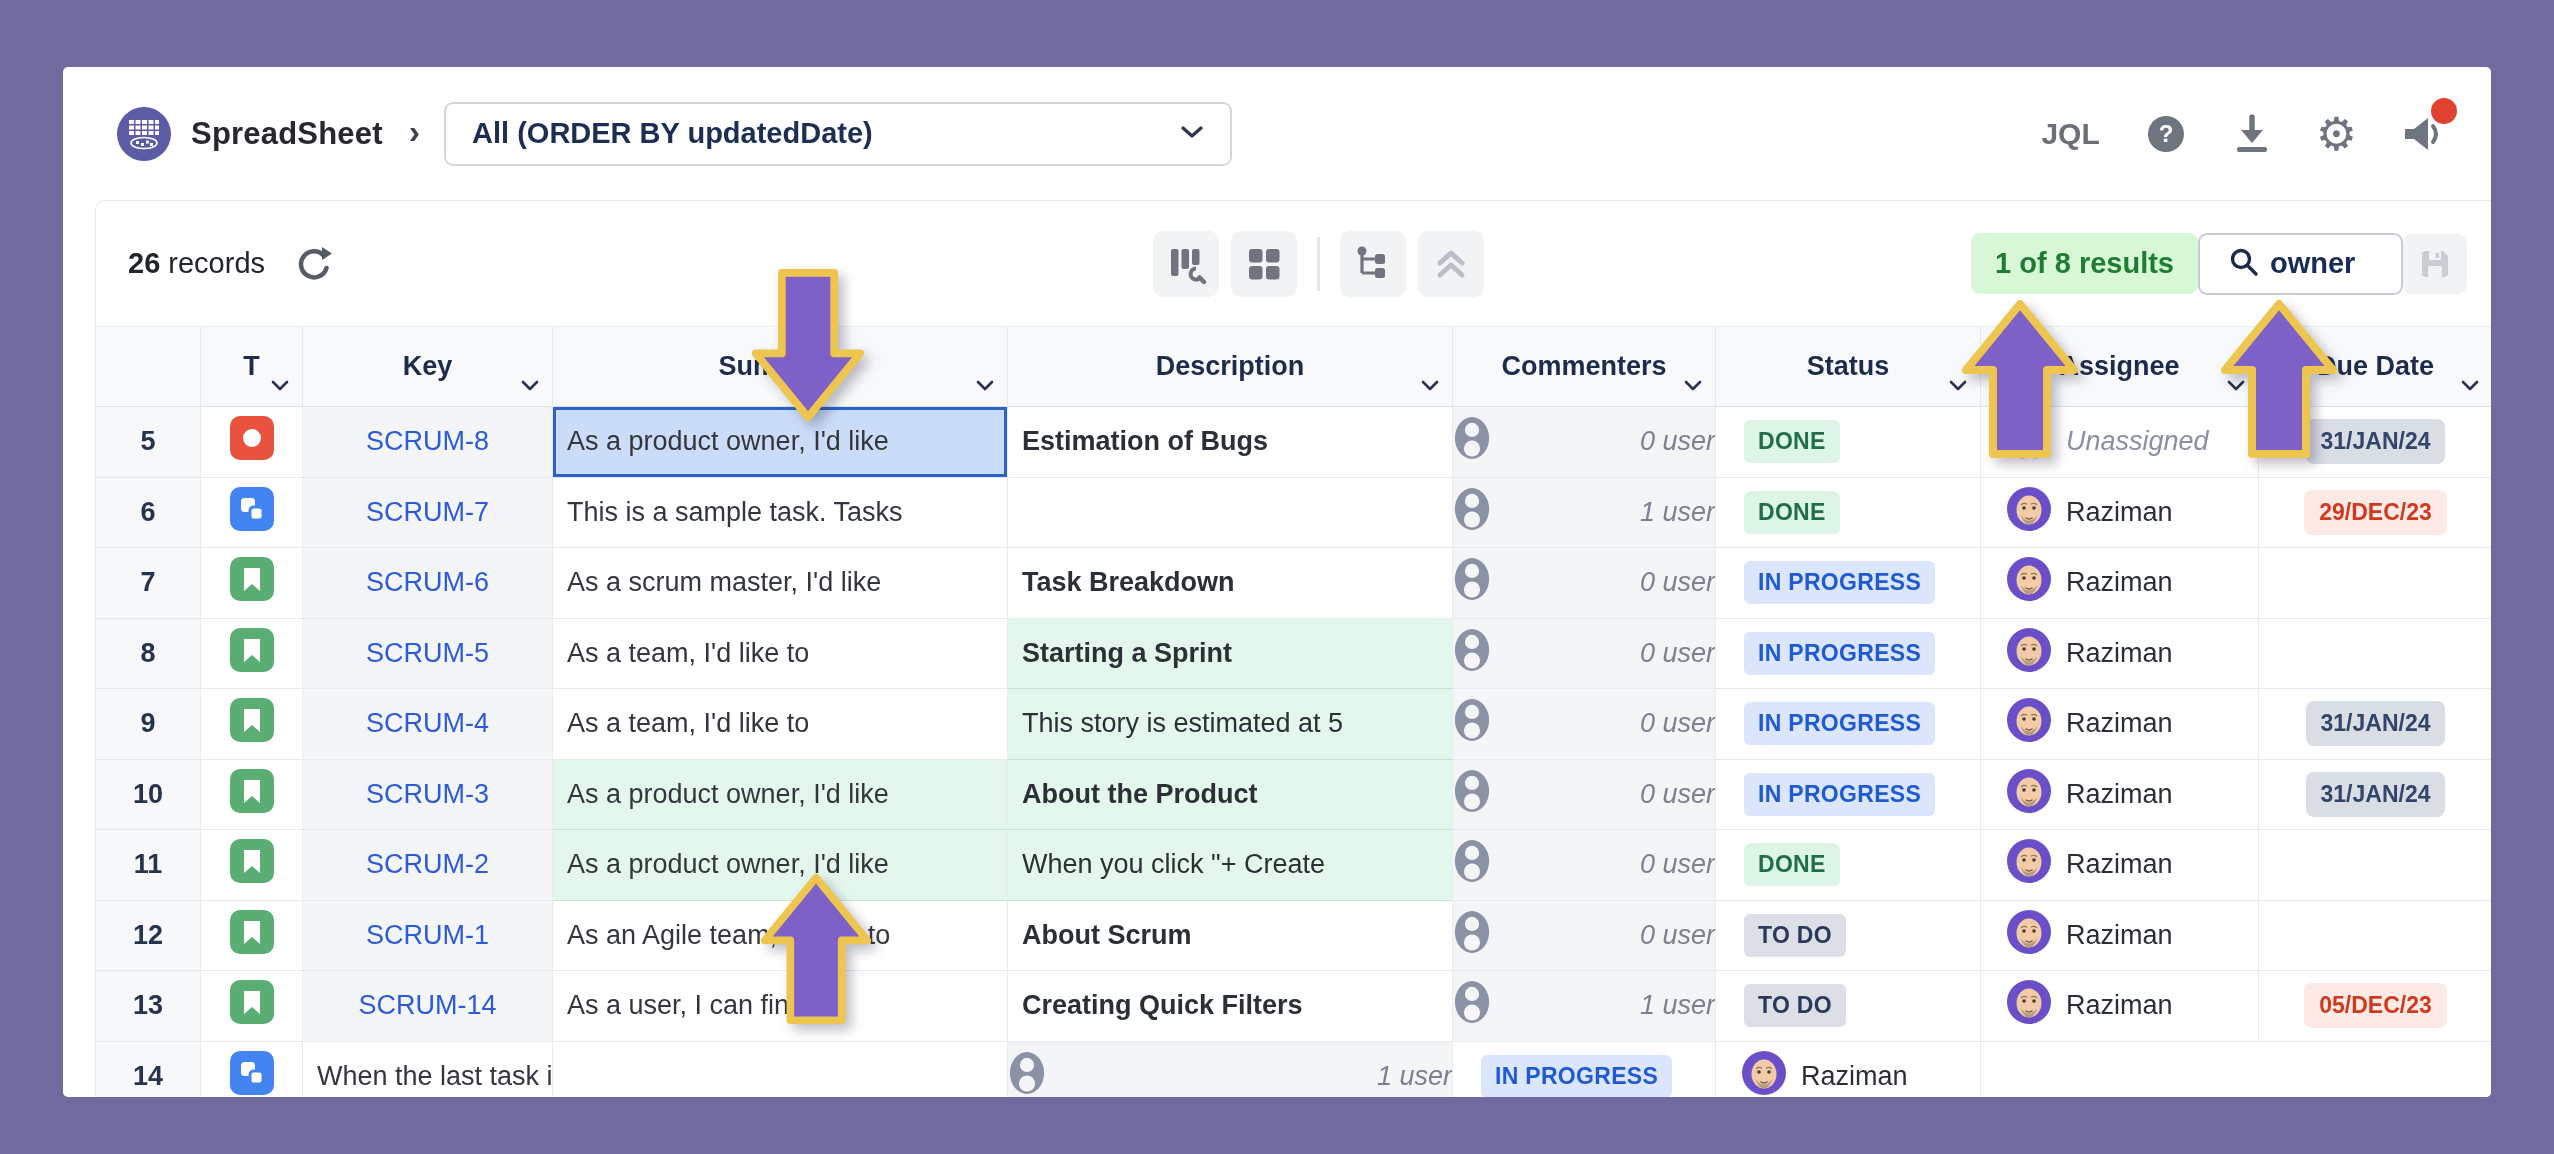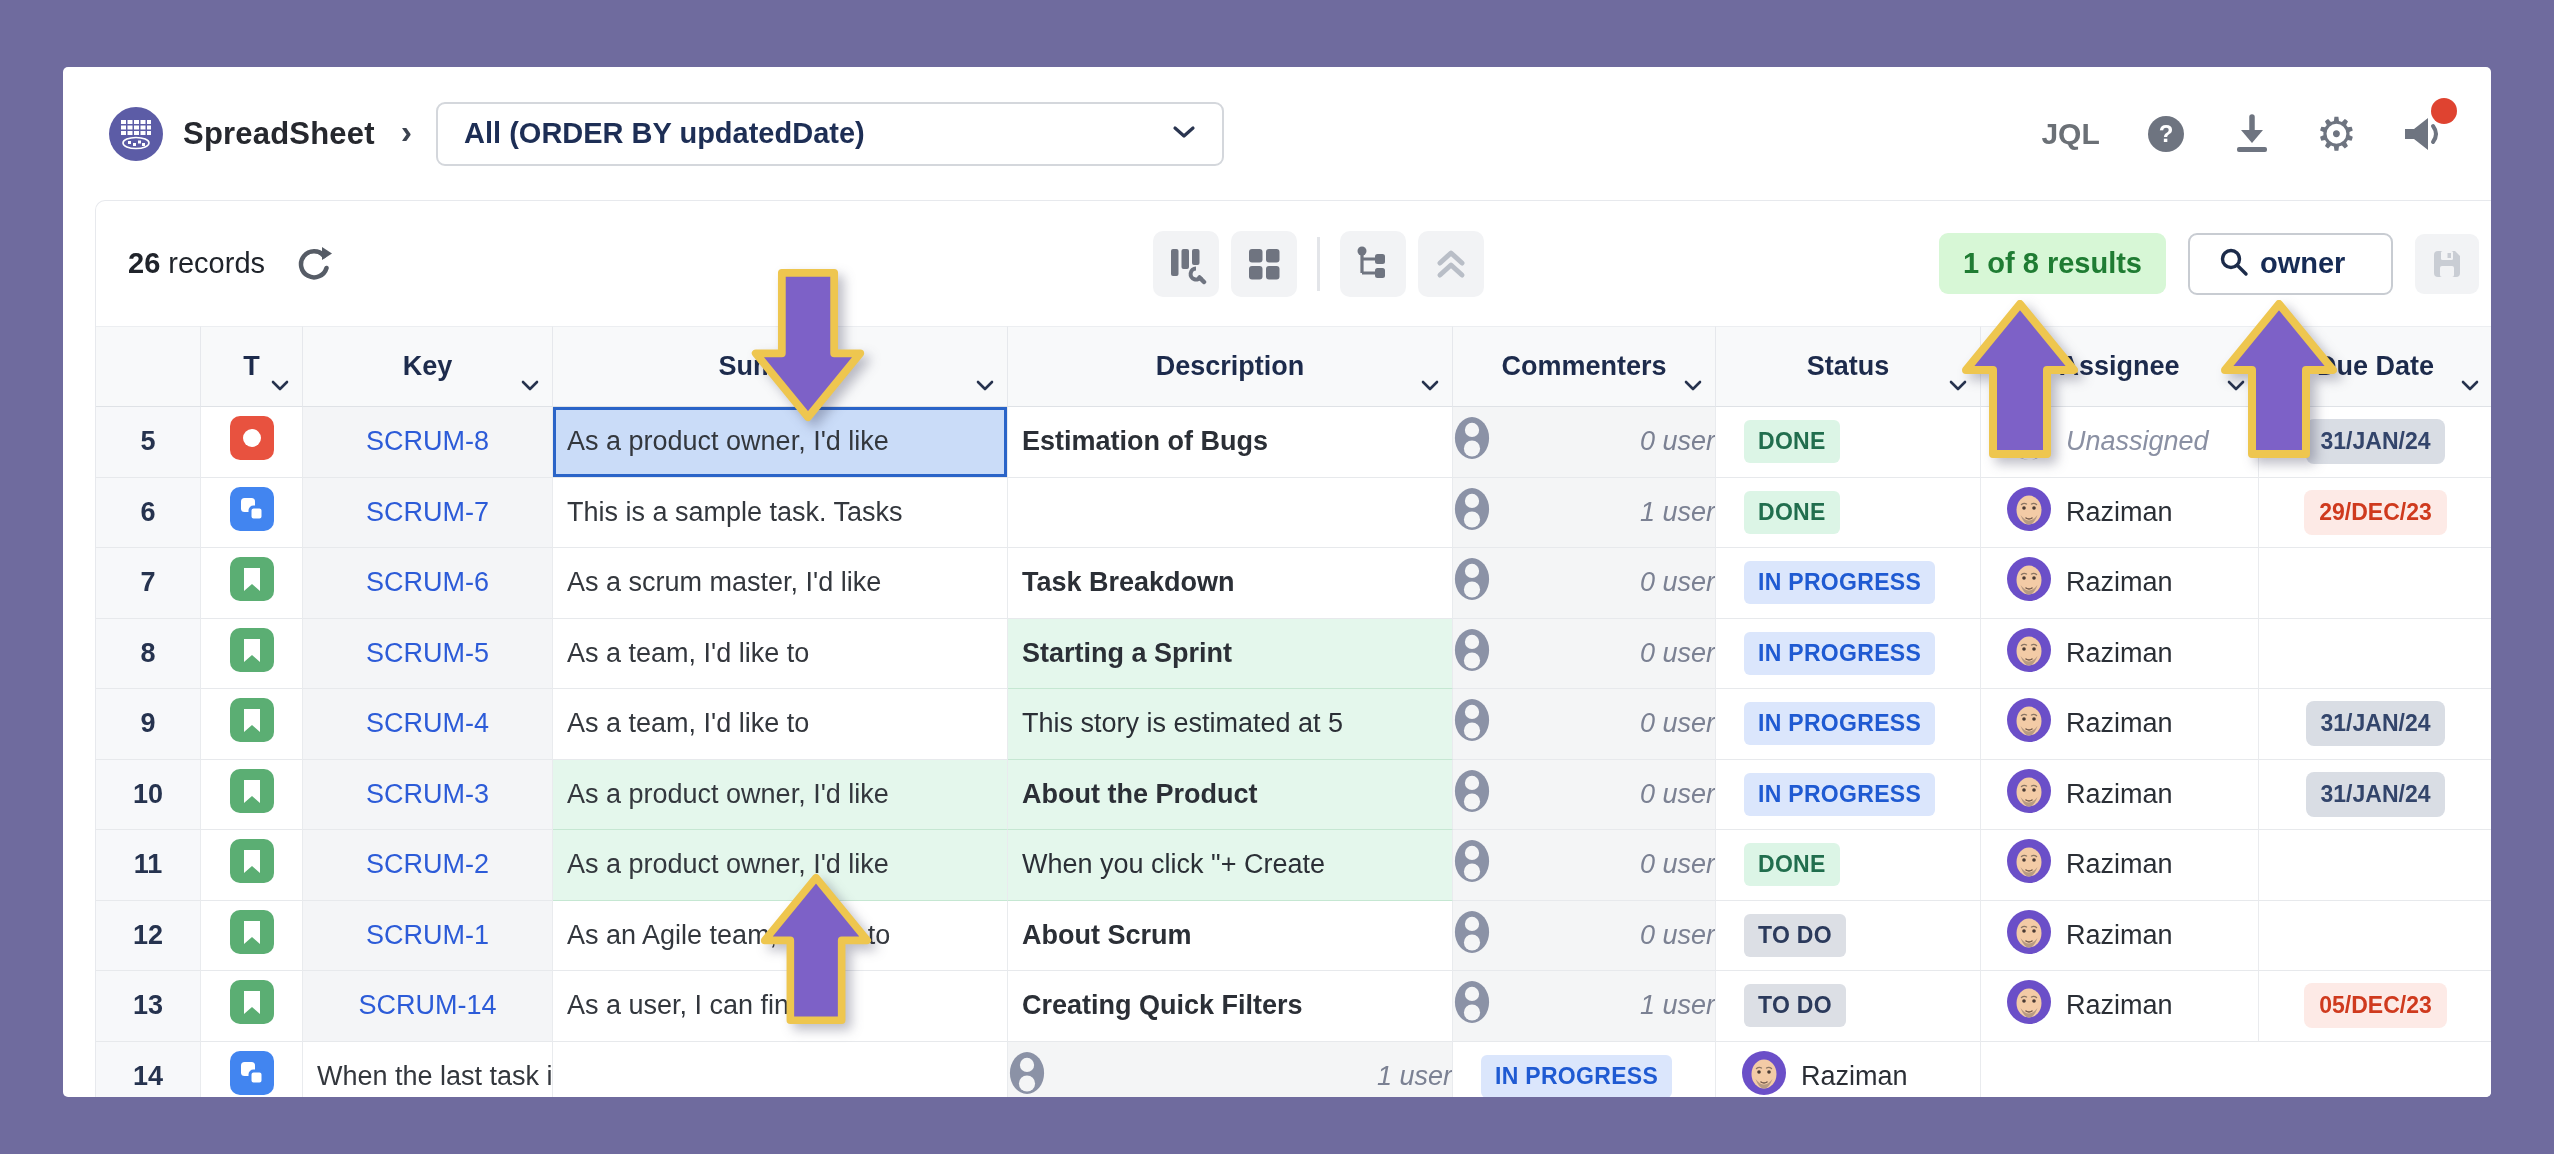--- a/index.html
+++ b/index.html
@@ -2,21 +2,21 @@
 <html><head>
 <meta charset="utf-8">
 <style>
   * { margin:0; padding:0; box-sizing:border-box; }
   html,body { width:2554px; height:1154px; }
   body { font-family:"Liberation Sans","DejaVu Sans",sans-serif; }
   .page { position:relative; width:2554px; height:1154px; background:#6f6b9e; overflow:hidden; }
   .window { position:absolute; left:63px; top:67px; width:2428px; height:1030px; background:#fff; border-radius:5px; overflow:hidden; }
 
   
-  .topbar { position:relative; height:133px; display:flex; align-items:center; padding:0 46px; }
+  .topbar { position:relative; height:133px; display:flex; align-items:center; padding:0 46px;margin-left:8px; }
   .brand { display:flex; align-items:center; gap:20px; }
   .logo { width:54px; height:54px; border-radius:50%; background:#5c5ca6; display:flex; align-items:center; justify-content:center; flex:none; }
   .app-name { font-size:31px; font-weight:700; color:#26282e; letter-spacing:.2px; }
   .crumb-sep { font-size:34px; color:#3c4350; font-weight:600; margin:0 6px 4px 6px; }
   .filter-dd { margin-left:18px; width:788px; height:64px; border:2px solid #d4d7dc; border-radius:9px; display:flex; align-items:center; padding:16px 26px; cursor:pointer; }
   .filter-dd .val { font-size:29px; font-weight:600; color:#1d2e55; flex:1; }
   .top-right { margin-left:auto; display:flex; align-items:center; gap:44px; }
   .jql { font-size:30px; font-weight:700; color:#6b7076; cursor:pointer; }
   .tb-icon { position:relative; display:flex; align-items:center; justify-content:center; cursor:pointer; }
   .gear-glyph { font-family:"DejaVu Sans",sans-serif; font-size:46px; color:#6e7480; line-height:1; }
@@ -26,21 +26,21 @@
   .main { position:absolute; left:32px; right:0; top:133px; bottom:0; border:1px solid #e7e9ed; border-right:none; border-bottom:none; border-radius:10px 0 0 0; overflow:hidden; background:#fff; }
 
   
   .toolbar { position:relative; height:125px; }
   .records { position:absolute; left:32px; top:50%; transform:translateY(-50%); display:flex; align-items:center; gap:30px; }
   .records .txt { font-size:29px; color:#20242b; }
   .records .txt b { font-weight:700; }
   .view-group { position:absolute; left:1057px; top:50%; transform:translateY(-50%); display:flex; align-items:center; gap:12px; }
   .vbtn { width:66px; height:66px; background:#f2f3f5; border-radius:10px; display:flex; align-items:center; justify-content:center; cursor:pointer; }
   .vdiv { width:3px; height:54px; background:#e3e5e9; margin:0 8px; }
-  .right-group { position:absolute; right:12px; top:50%; transform:translateY(-50%); display:flex; align-items:center; gap:22px; }
+  .right-group { position:absolute; right:24px; top:50%; transform:translateY(-50%); display:flex; align-items:center; }
   .results-badge { background:#d7f7d6; color:#1f7c33; font-size:29px; font-weight:700; border-radius:9px; padding:14px 24px; }
   .searchbox { width:205px; height:62px; border:2px solid #c8ccd2; border-radius:9px; display:flex; align-items:center; padding:0 28px; gap:10px; background:#fff; }
   .searchbox input { border:none; outline:none; width:120px; font-size:29px; font-weight:600; color:#162b55; font-family:inherit; background:transparent; }
   .save-btn { width:64px; height:60px; background:#f2f3f5; border-radius:9px; display:flex; align-items:center; justify-content:center; cursor:pointer; }
 
   
   .grid { display:grid; grid-template-columns:105px 102px 250px 455px 445px 263px 265px 278px 233px; grid-template-rows:81px; grid-auto-rows:70.5px; width:2397px; }
   .hc { background:#f8f9fa; border-right:1px solid #e6e8ec; border-bottom:1px solid #dfe2e6; border-top:1px solid #eceef1; position:relative; display:flex; align-items:center; justify-content:center; cursor:pointer; }
   .hc .hlabel { font-size:27px; font-weight:700; color:#1d2b4c; }
   .hc .hchev { position:absolute; right:12px; bottom:10px; }

